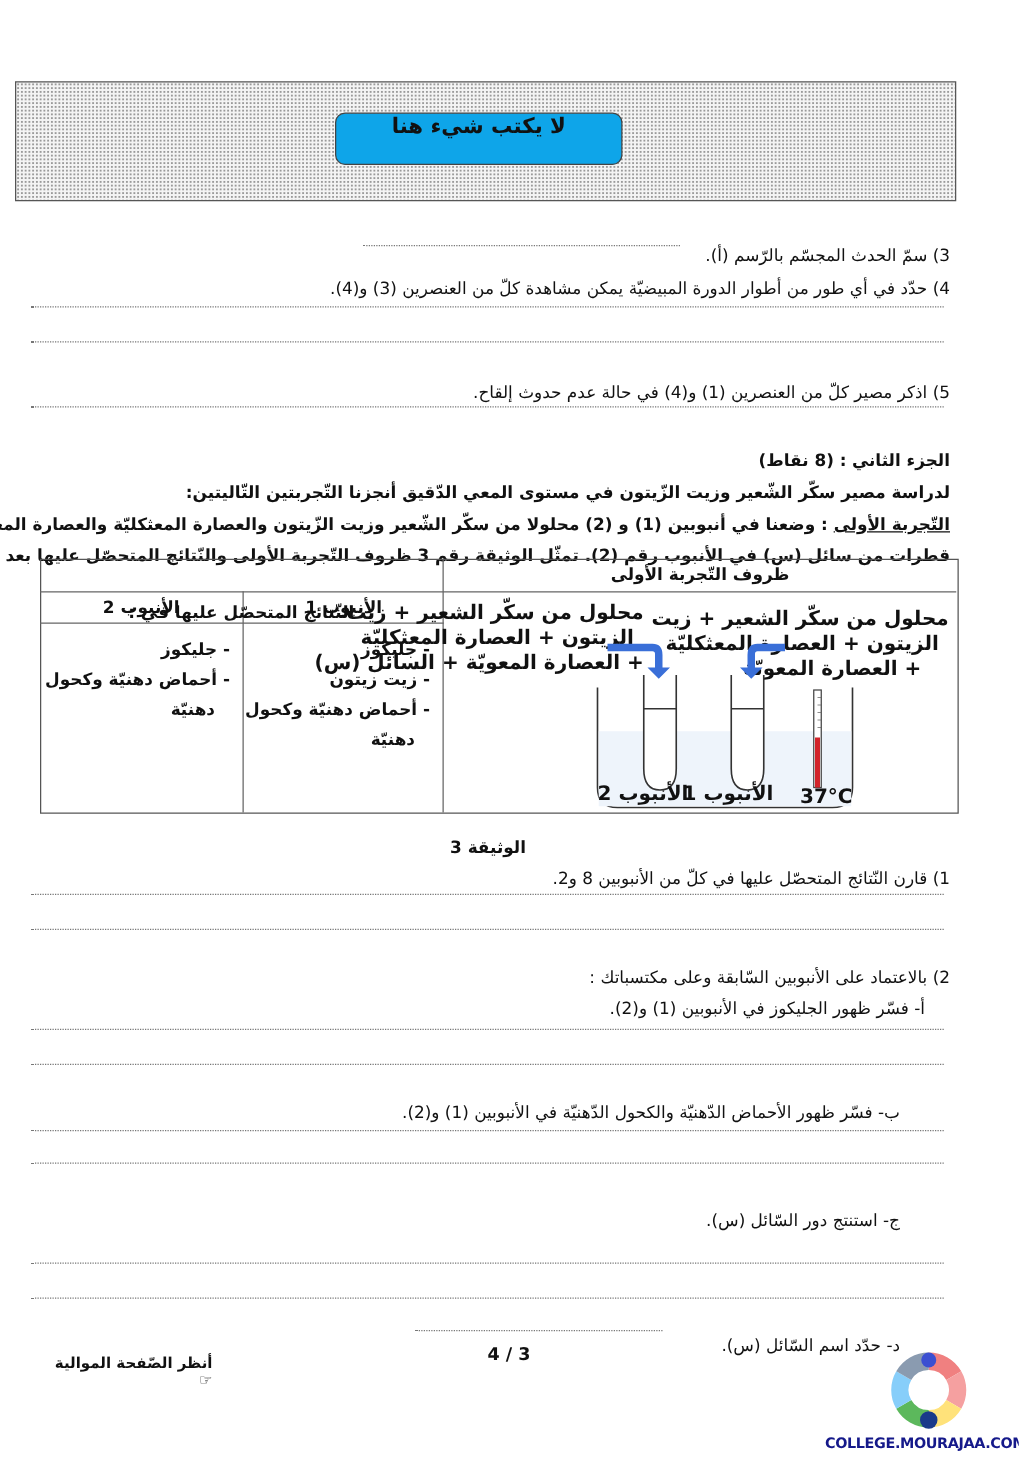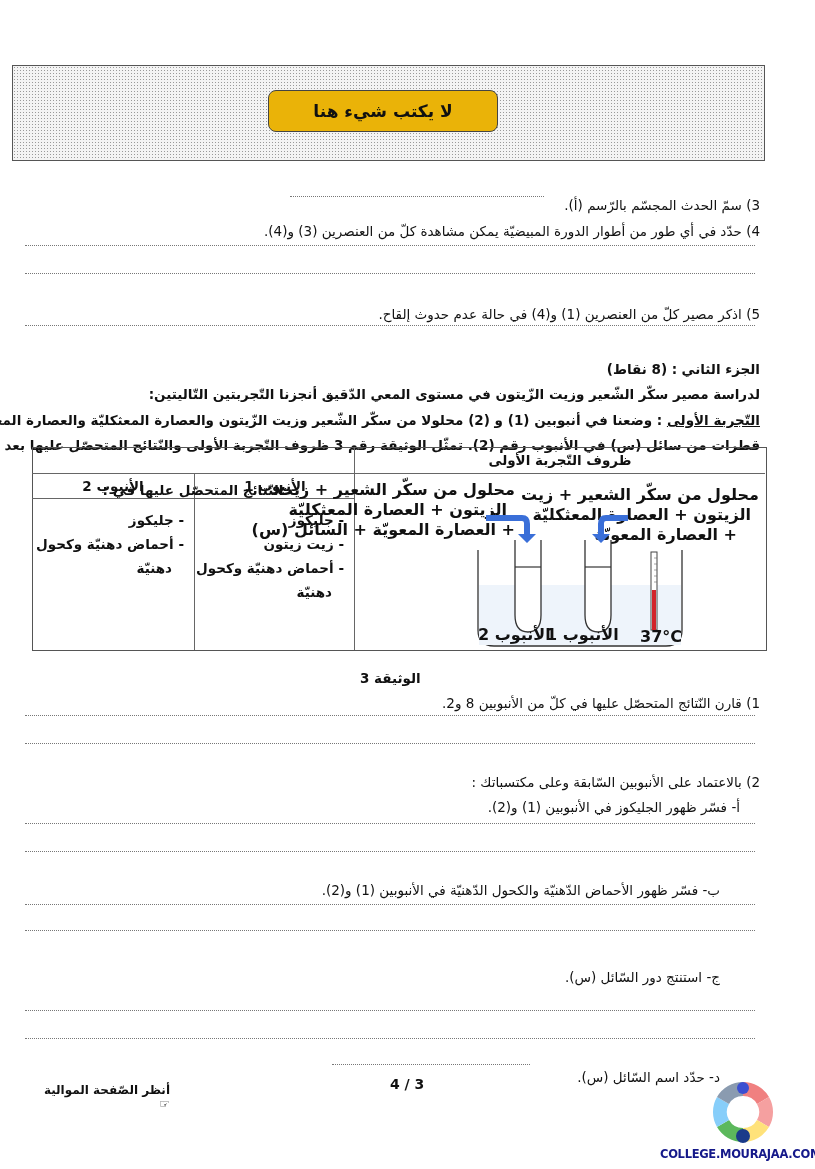--- a/index.html
+++ b/index.html
@@ -8,22 +8,22 @@
   .abs { position: absolute; }
   .rtl { direction: rtl; text-align: right; }
 
   
   .band { left: 12px; top: 65px; width: 751px; height: 94px;
           border: 1.5px solid #555;
           background-color: #f4f4f4;
           background-image: radial-gradient(#9a9a9a 0.8px, transparent 0.9px);
           background-size: 3px 3px; }
   .band-label { left: 268px; top: 90px; width: 228px; height: 40px;
-                background: #eab308; border: 1.5px solid #444; border-radius: 8px;
-                display: flex; align-items: center; justify-content: center;
+                background: #0ea5e9; border: 1.5px solid #444; border-radius: 8px;
+                display: flex; align-items: flex-start; justify-content: center;
                 font-weight: bold; font-size: 17px; }
 
   .q { font-size: 13.5px; line-height: 18px; white-space: nowrap; margin-top: 15px; }
   .dots { border-bottom: 1.5px dotted #777; height: 0; }
   .bold { font-weight: bold; }
   .uline { text-decoration: underline; }
 
   
   .tbl { left: 32px; top: 447px; width: 733px; height: 202px; border: 1.3px solid #555; }
   .vline { background: #666; width: 1.3px; }

